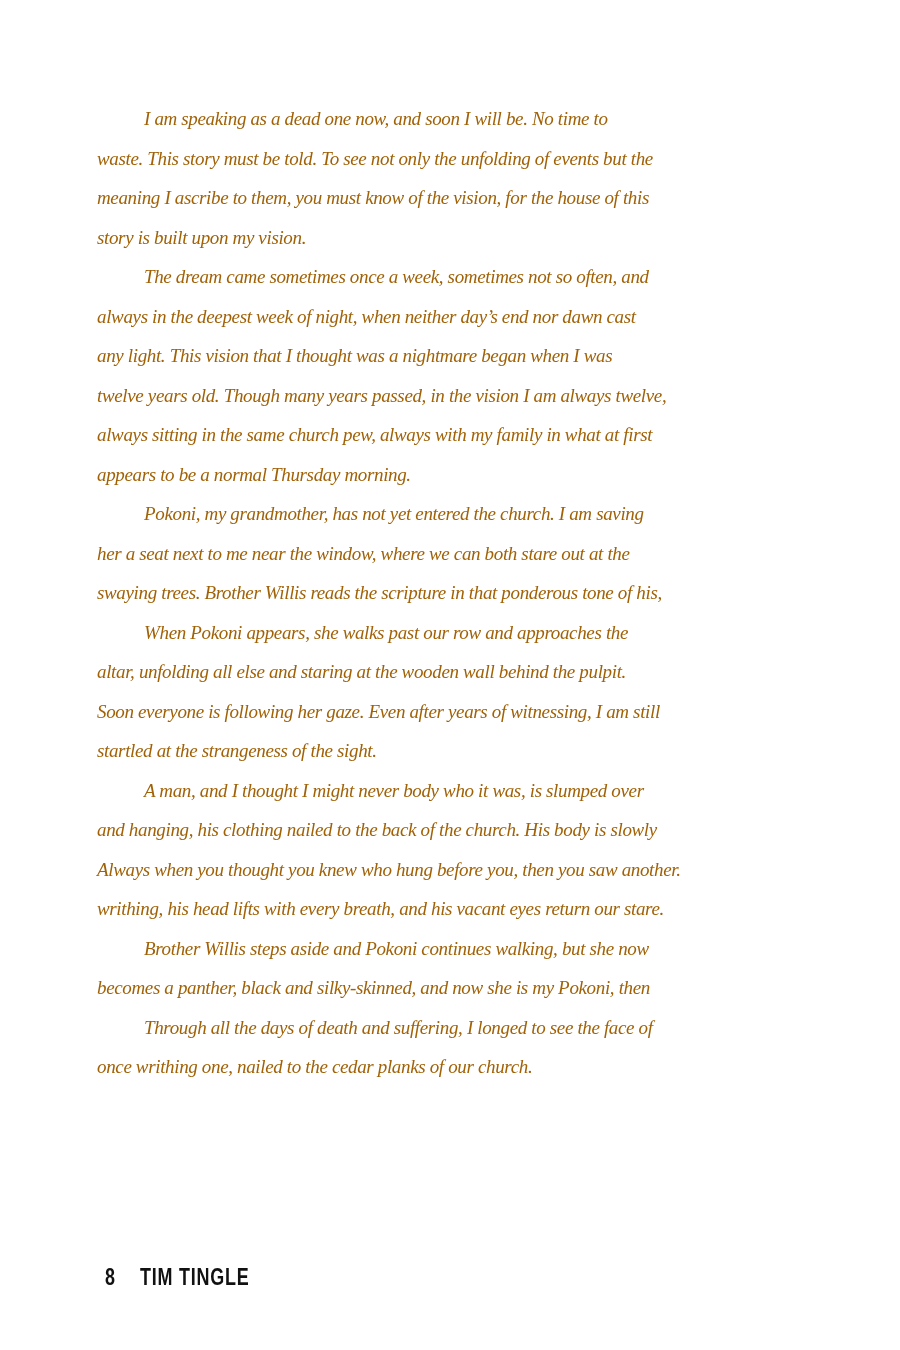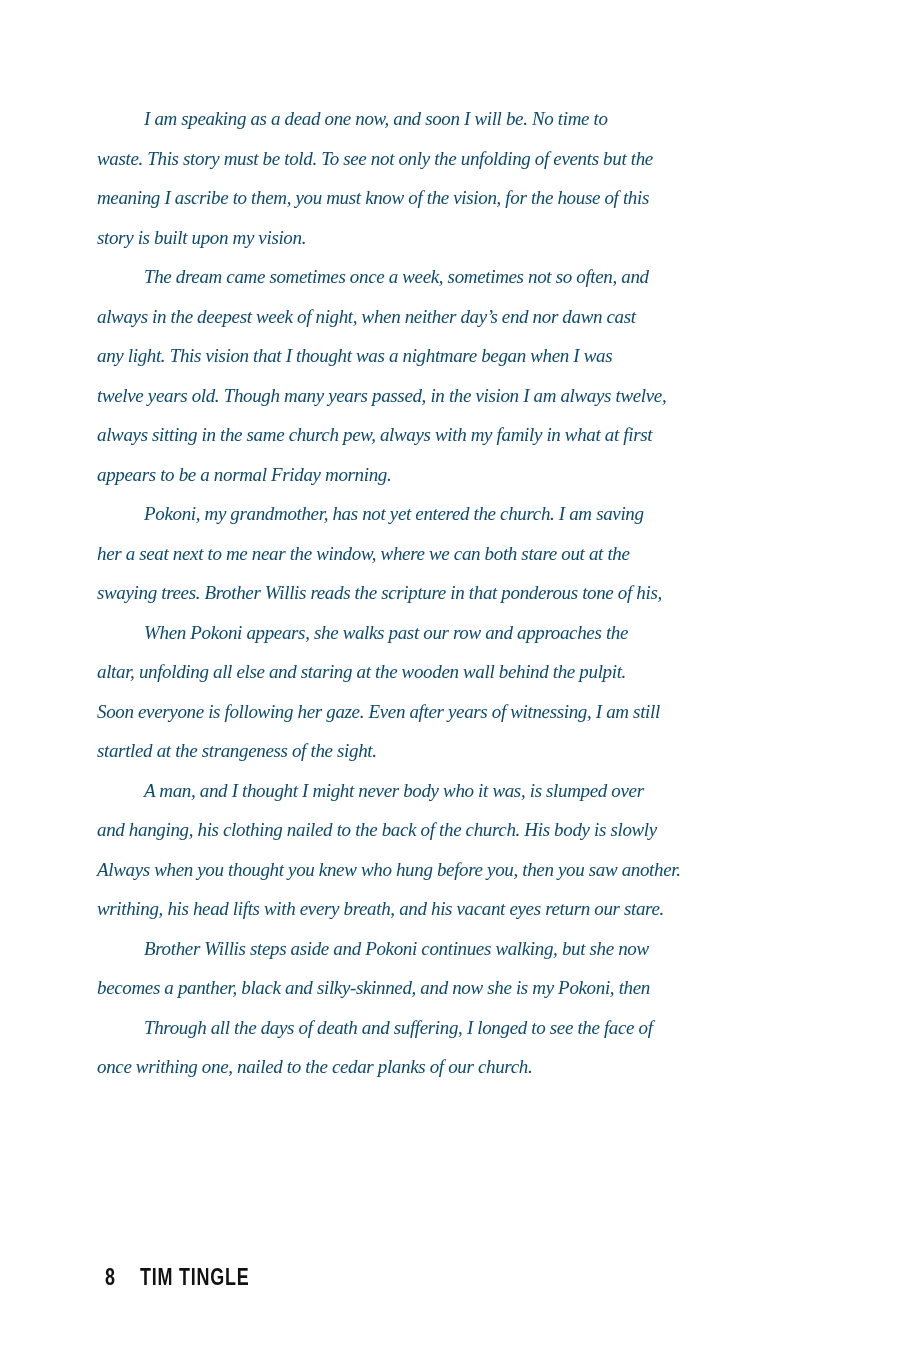--- a/index.html
+++ b/index.html
@@ -25,21 +25,21 @@
     top: 99px;
     width: 660px;
   }
   .line {
     height: 39.5px;
     line-height: 39.5px;
     font-family: "Liberation Serif", serif;
     font-style: italic;
     font-size: 19px;
     letter-spacing: -0.35px;
-    color: #0c4a6e;
+    color: #a16207;
     white-space: nowrap;
   }
   .line.indent {
     padding-left: 47px;
   }
   .footer {
     position: absolute;
     left: 0;
     top: 1262px;
     width: 100%;
@@ -70,21 +70,21 @@
 
   <div class="line indent">I am speaking as a dead one now, and soon I will be. No time to</div>
       <div class="line">waste. This story must be told. To see not only the unfolding of events but the</div>
       <div class="line">meaning I ascribe to them, you must know of the vision, for the house of this</div>
       <div class="line">story is built upon my vision.</div>
       <div class="line indent">The dream came sometimes once a week, sometimes not so often, and</div>
       <div class="line">always in the deepest week of night, when neither day’s end nor dawn cast</div>
       <div class="line">any light. This vision that I thought was a nightmare began when I was</div>
       <div class="line">twelve years old. Though many years passed, in the vision I am always twelve,</div>
       <div class="line">always sitting in the same church pew, always with my family in what at first</div>
-      <div class="line">appears to be a normal Friday morning.</div>
+      <div class="line">appears to be a normal Thursday morning.</div>
       <div class="line indent">Pokoni, my grandmother, has not yet entered the church. I am saving</div>
       <div class="line">her a seat next to me near the window, where we can both stare out at the</div>
       <div class="line">swaying trees. Brother Willis reads the scripture in that ponderous tone of his,</div>
       <div class="line indent">When Pokoni appears, she walks past our row and approaches the</div>
       <div class="line">altar, unfolding all else and staring at the wooden wall behind the pulpit.</div>
       <div class="line">Soon everyone is following her gaze. Even after years of witnessing, I am still</div>
       <div class="line">startled at the strangeness of the sight.</div>
       <div class="line indent">A man, and I thought I might never body who it was, is slumped over</div>
       <div class="line">and hanging, his clothing nailed to the back of the church. His body is slowly</div>
       <div class="line">Always when you thought you knew who hung before you, then you saw another.</div>

